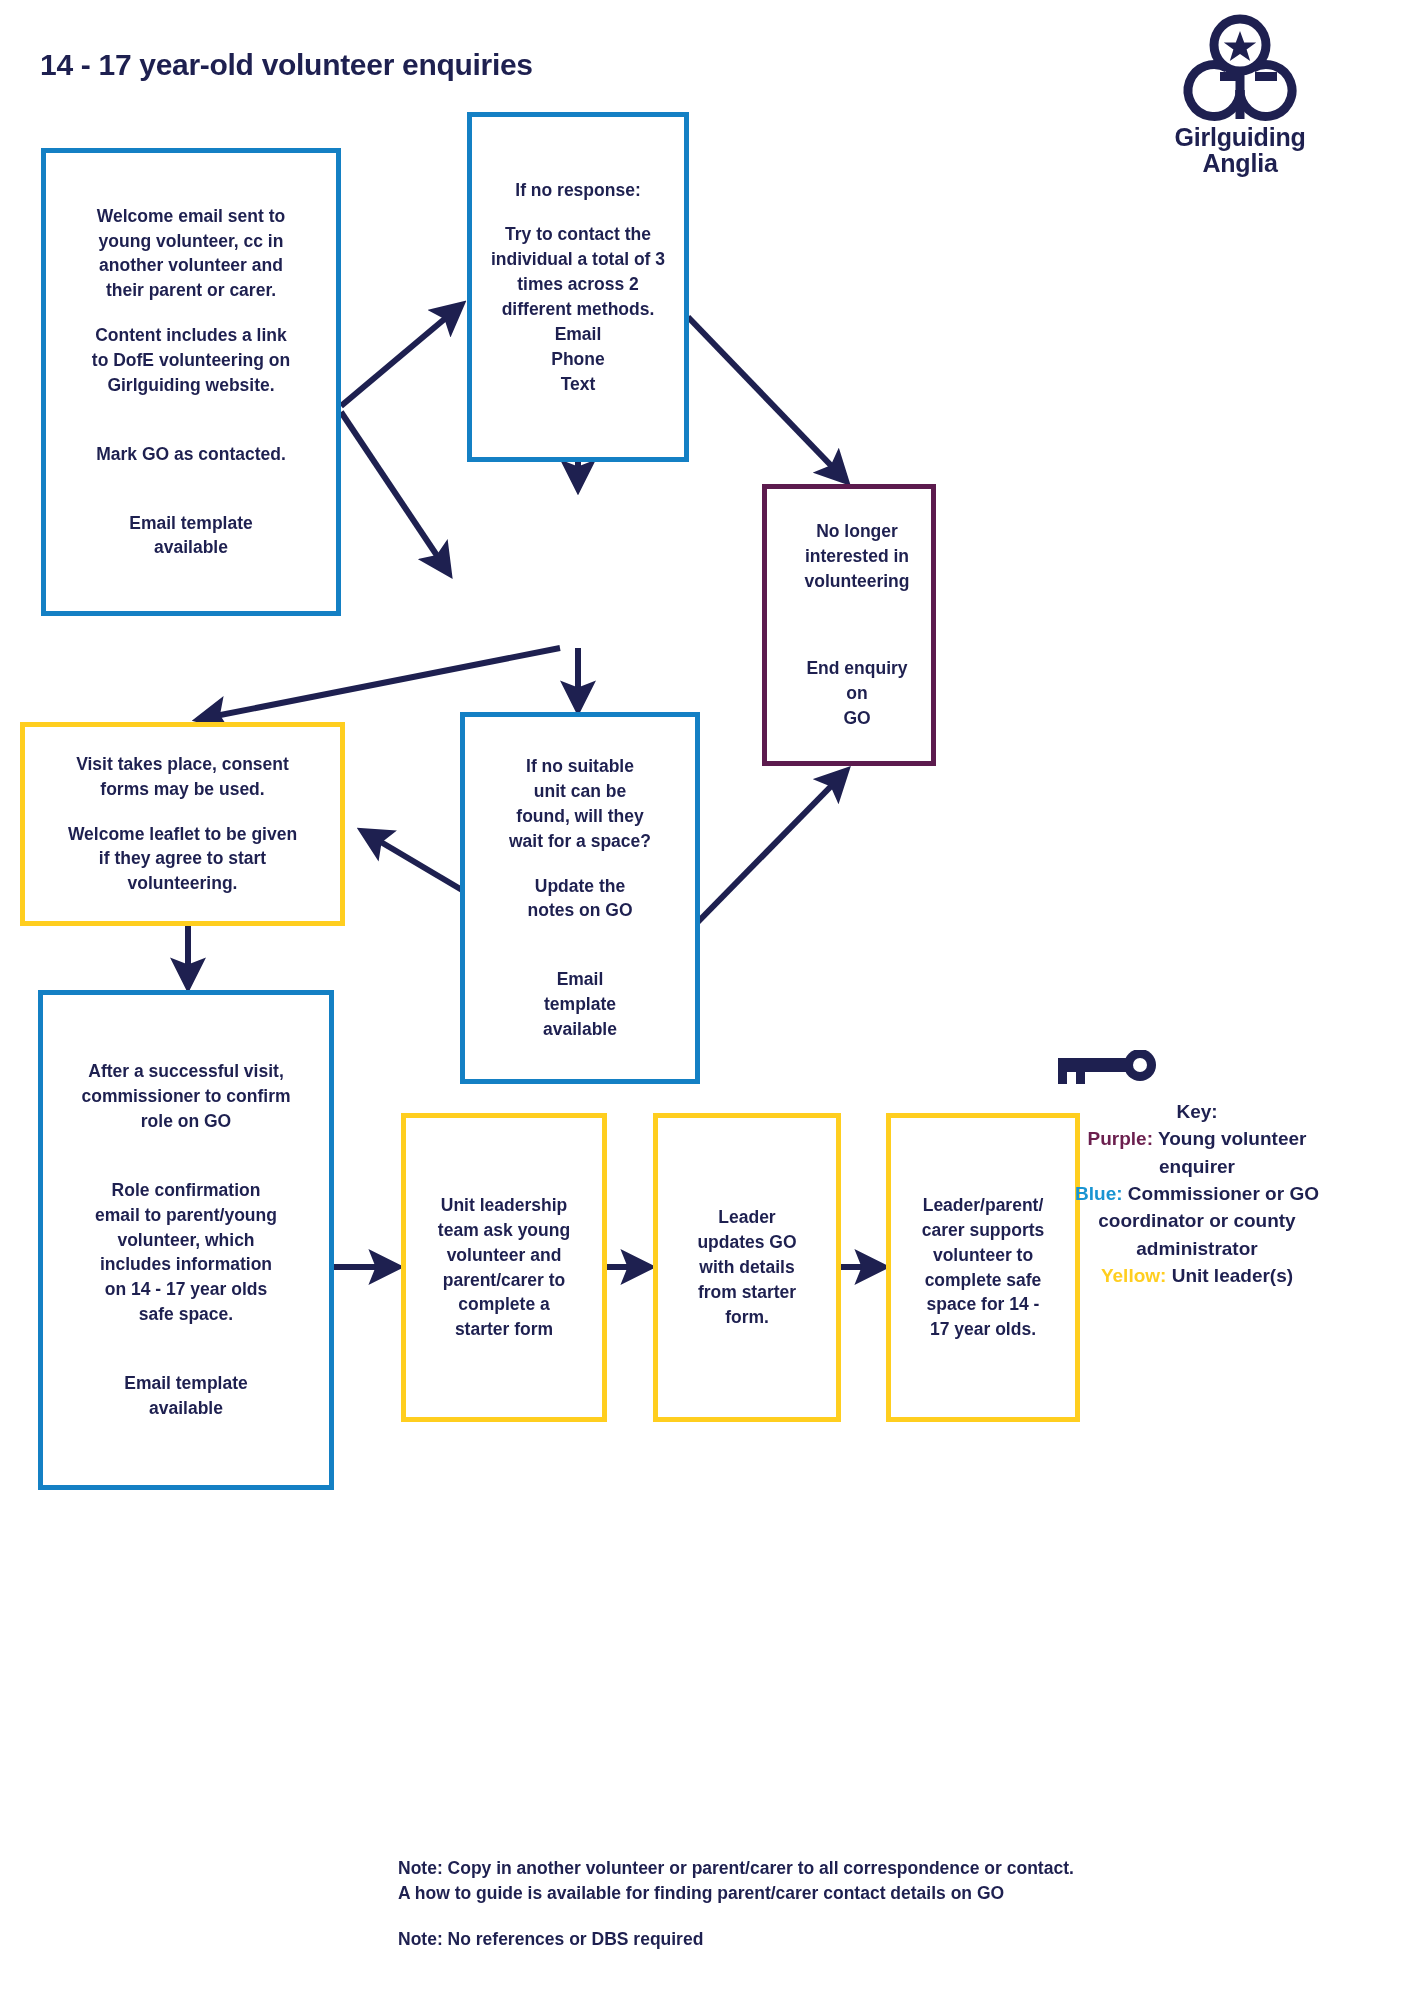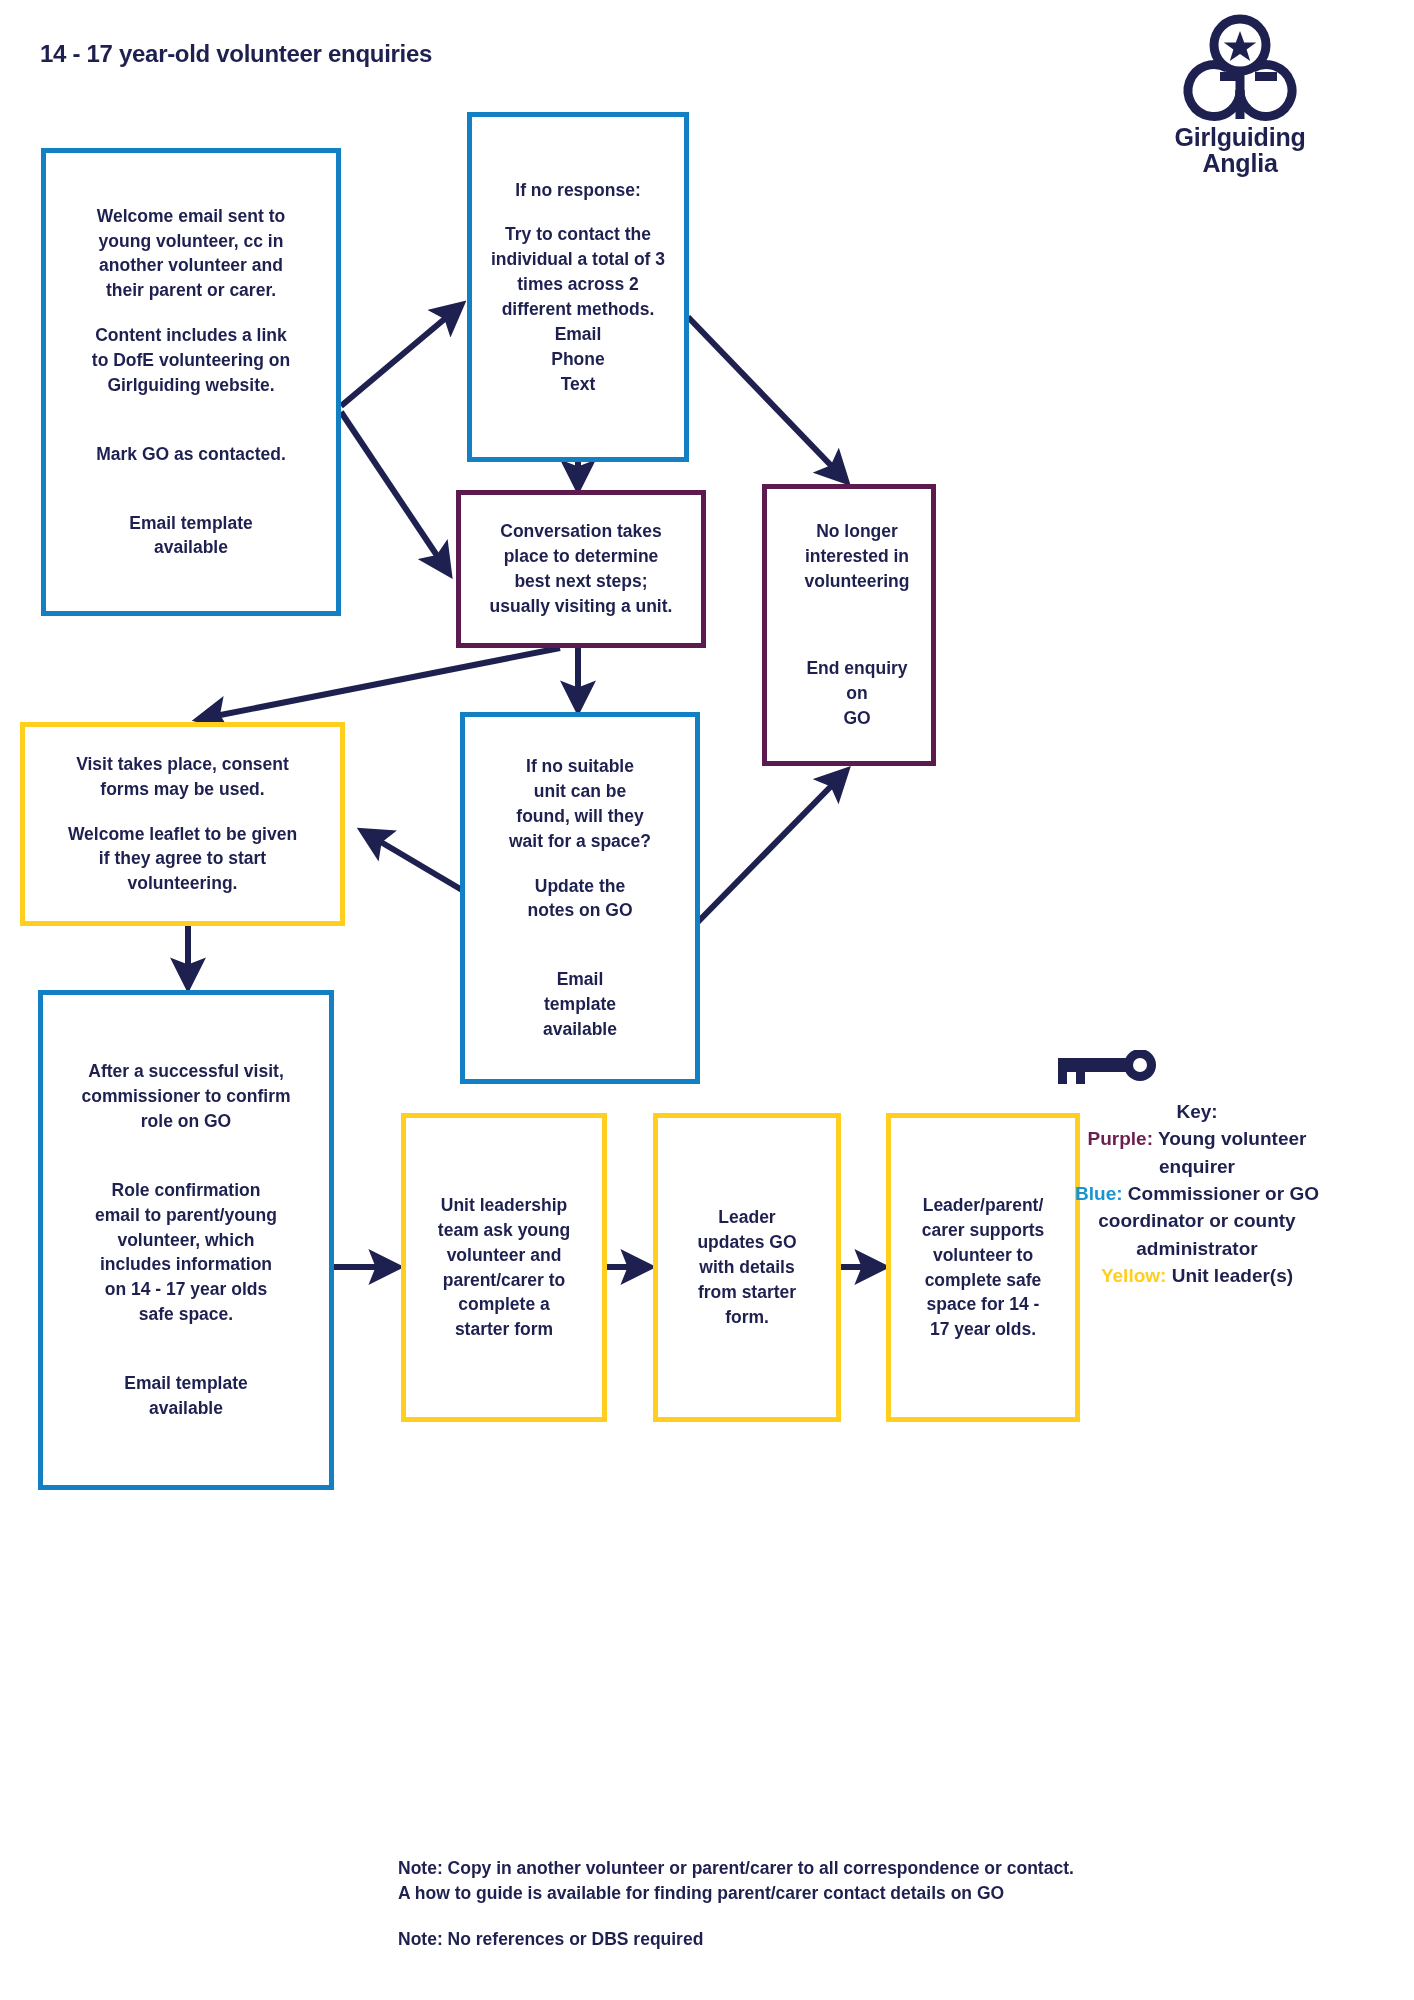--- a/index.html
+++ b/index.html
@@ -14,22 +14,22 @@
     position: relative;
     width: 1414px;
     height: 2000px;
     background: #ffffff;
     overflow: hidden;
   }
   
   #title {
     position: absolute;
     left: 40px;
-    top: 40px;
-    font-size: 24px;
+    top: 48px;
+    font-size: 30px;
     font-weight: bold;
     color: #1E2050;
     letter-spacing: -0.3px;
     white-space: nowrap;
   }
   
   #logo {
     position: absolute;
     left: 1115px;
     top: 14px;
@@ -193,26 +193,20 @@
     <div class="gap"></div>
     <p>Try to contact the</p>
     <p>individual a total of 3</p>
     <p>times across 2</p>
     <p>different methods.</p>
     <p>Email</p>
     <p>Phone</p>
     <p>Text</p>
   </div>
 
-  <div class="box purple" style="left:456px; top:490px; width:250px; height:158px;">
-    <p>Conversation takes</p>
-    <p>place to determine</p>
-    <p>best next steps;</p>
-    <p>usually visiting a unit.</p>
-  </div>
 
   <div class="box purple" style="left:762px; top:484px; width:174px; height:282px;padding-left:28px;">
     <p>No longer</p>
     <p>interested in</p>
     <p>volunteering</p>
     <div class="gap-xl"></div>
     <p>End enquiry on</p>
     <p>GO</p>
   </div>
 

